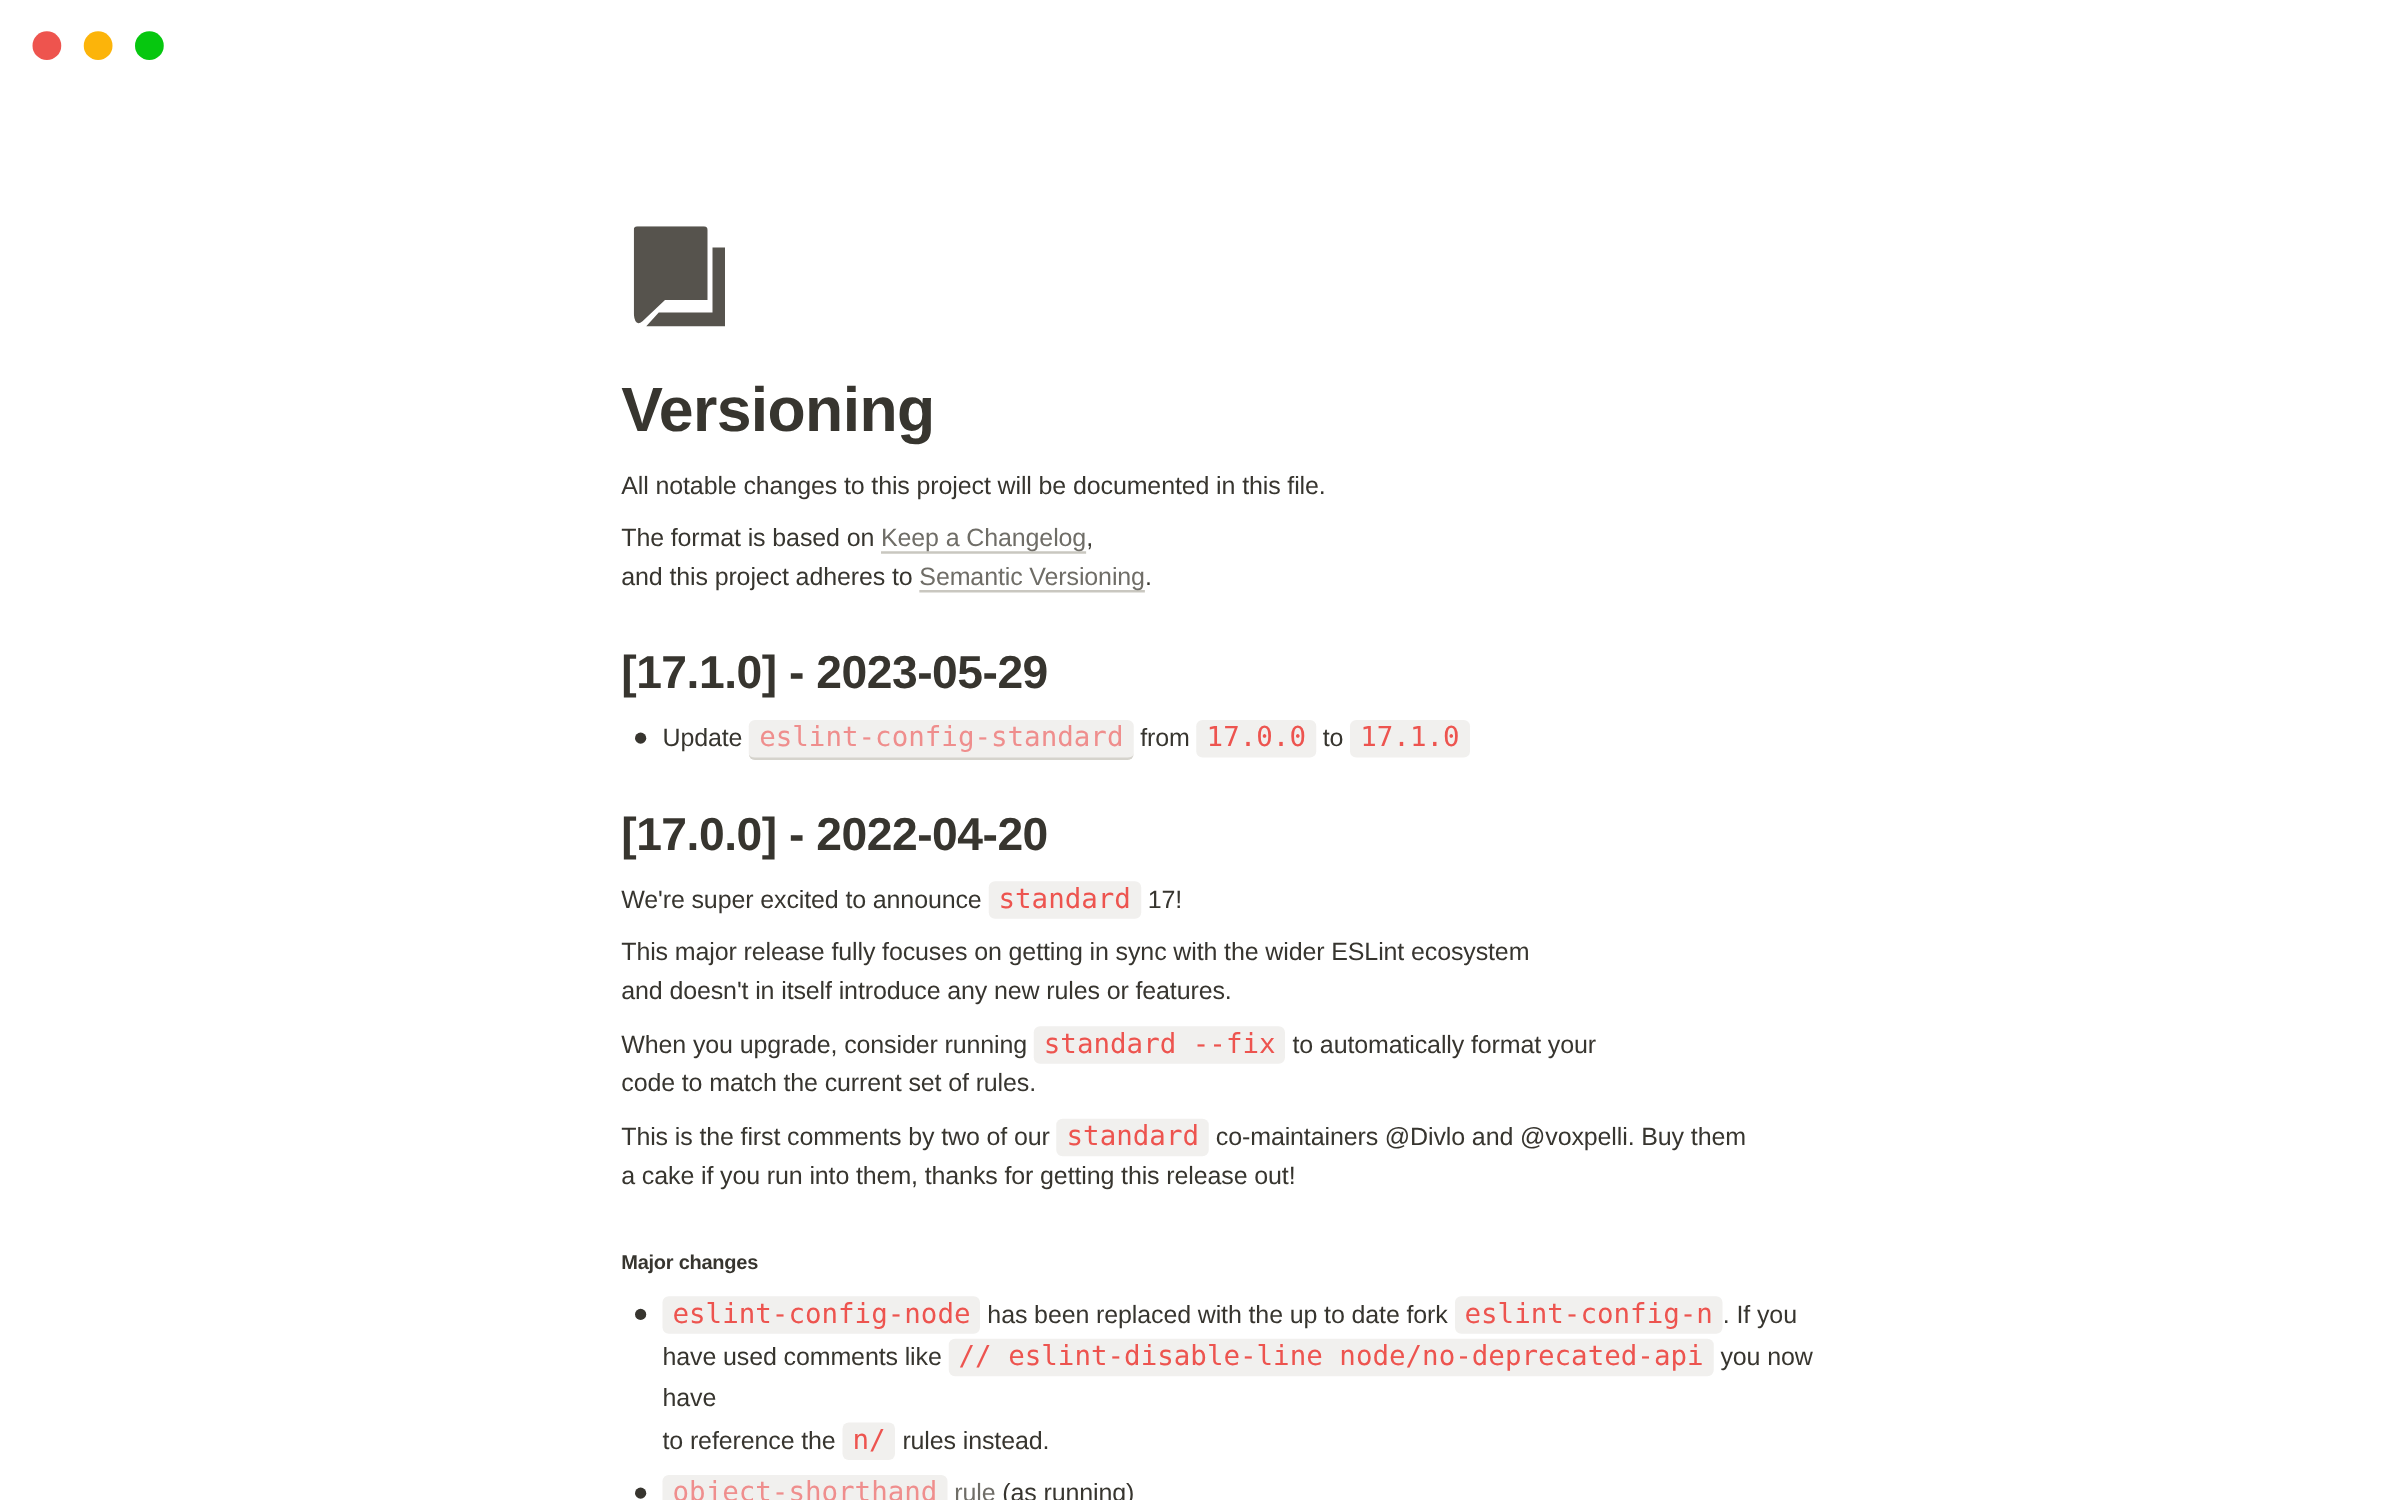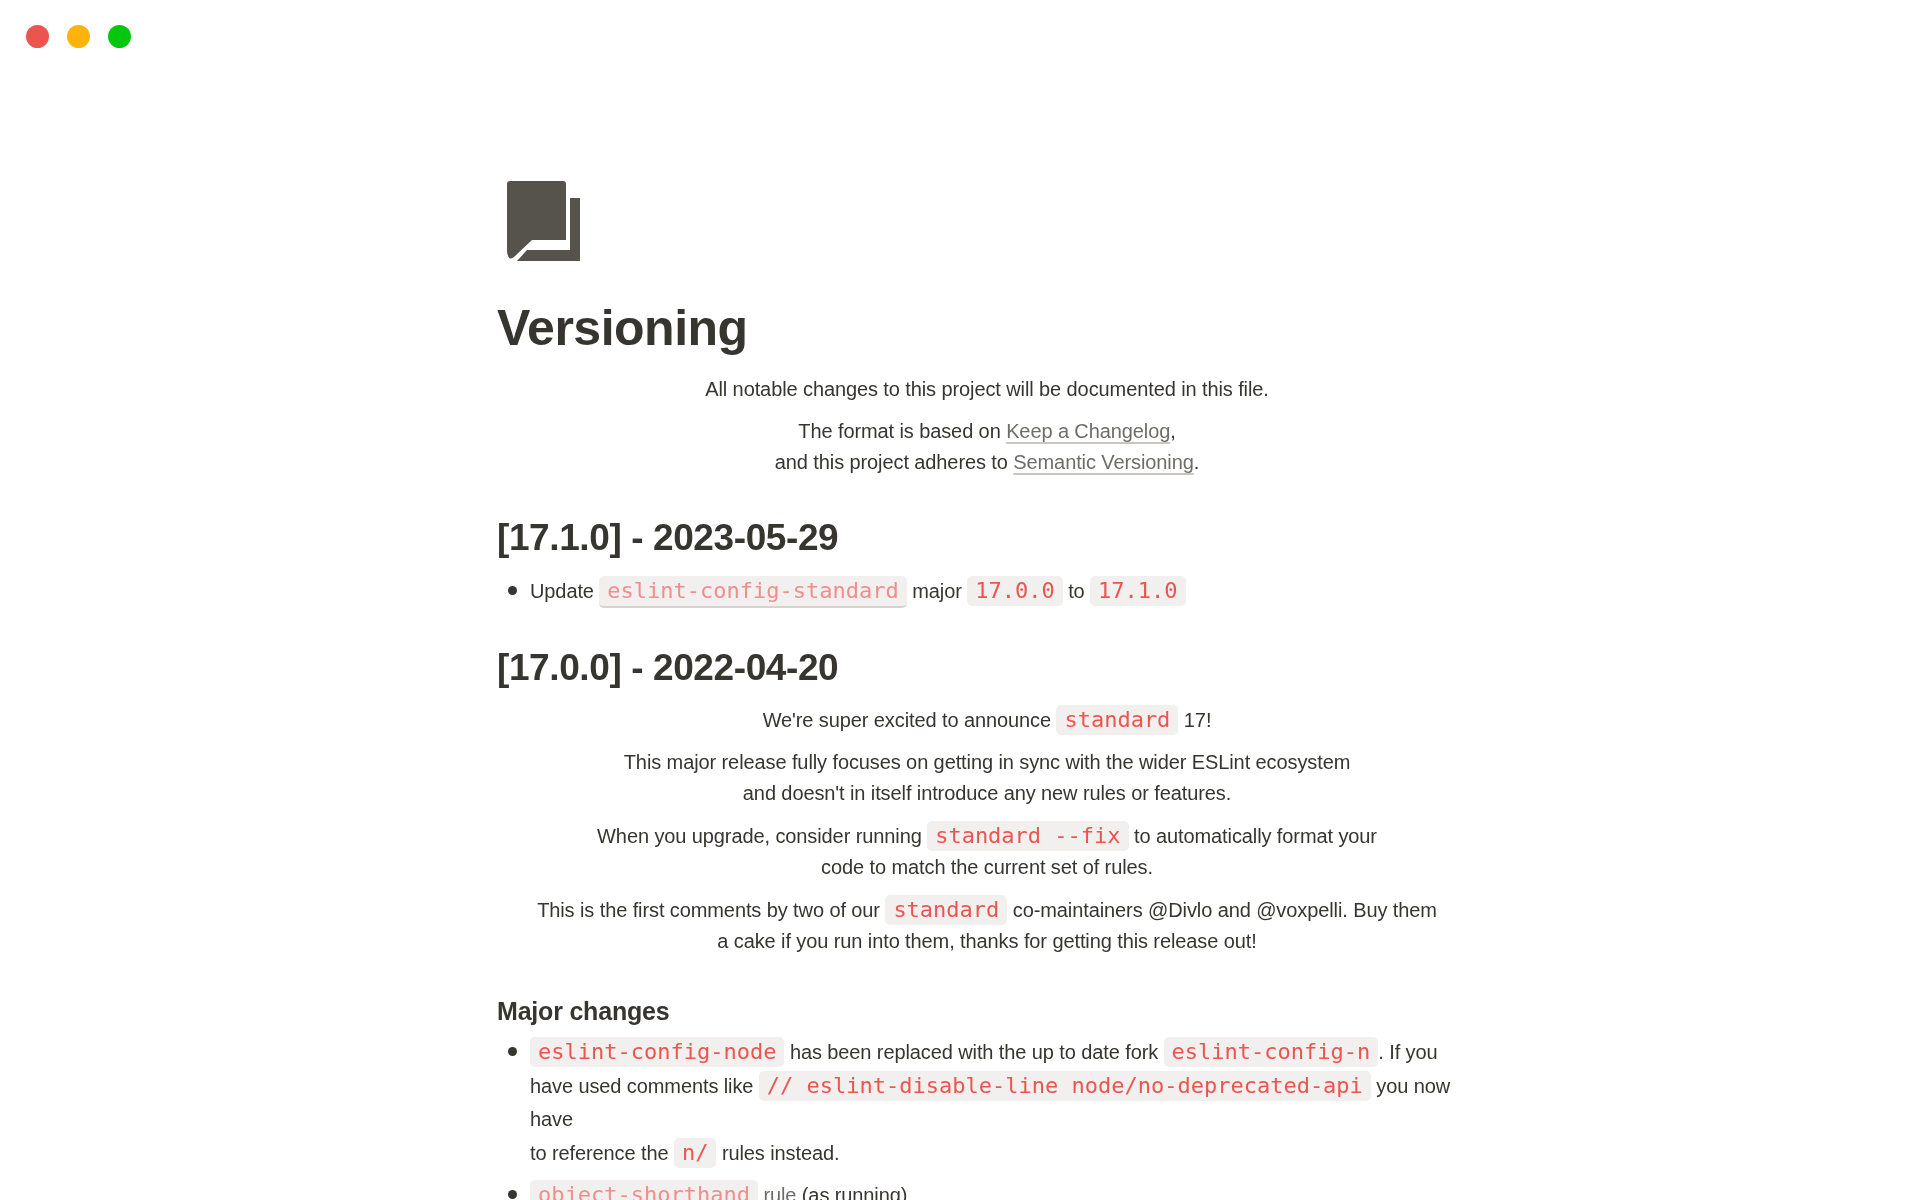--- a/index.html
+++ b/index.html
@@ -28,24 +28,24 @@
   main{width:980px;}
   h1.title{
     font-size:50px;line-height:60px;font-weight:700;
     letter-spacing:-0.5px;margin:36px 0 16px;
   }
   h2{
     font-size:37px;line-height:44px;font-weight:700;
     letter-spacing:-0.4px;margin:38px 0 14px;
   }
   h3{
-    font-size:25px;line-height:32px;font-weight:700;
+    font-size:16px;line-height:32px;font-weight:700;
     letter-spacing:-0.2px;margin:38px 0 8px;
   }
-  p{font-size:20px;line-height:31px;margin:11px 0;letter-spacing:-0.1px;text-align:center;}
+  p{font-size:20px;line-height:31px;margin:11px 0;letter-spacing:-0.1px;}
   ul{list-style:none;margin:8px 0 11px;padding:0;}
   li{
     position:relative;padding-left:33px;margin:0 0 8px;
     font-size:20px;line-height:33px;letter-spacing:-0.1px;
   }
   .marker{
     position:absolute;left:11px;top:12px;width:9px;height:9px;
     border-radius:50%;background:var(--text);
   }
   a.link{
@@ -88,21 +88,21 @@
         <path d="M3 0 H56 Q59 0 59 3 V59 H25 L7 76 Q1 81 0 70 V3 Q0 0 3 0 Z" fill="#56534d"></path>
         <path d="M20 69 H63 V17 H73 V80 H10 Z" fill="#56534d"></path>
       </svg>
     </div>
     <main>
         <h1 class="title">Versioning</h1>
         <p><span>All notable changes to this project will be documented in this file.</span></p>
         <p><span>The format is based on </span><a class="link">Keep a Changelog</a><span>,</span><br><span>and this project adheres to </span><a class="link">Semantic Versioning</a><span>.</span></p>
         <h2>[17.1.0] - 2023-05-29</h2>
         <ul>
-          <li><span class="marker"></span><span>Update </span><a class="chip chip-link">eslint-config-standard</a><span> major </span><code class="chip">17.0.0</code><span> to </span><code class="chip">17.1.0</code></li>
+          <li><span class="marker"></span><span>Update </span><a class="chip chip-link">eslint-config-standard</a><span> from </span><code class="chip">17.0.0</code><span> to </span><code class="chip">17.1.0</code></li>
         </ul>
         <h2>[17.0.0] - 2022-04-20</h2>
         <p><span>We're super excited to announce </span><code class="chip">standard</code><span> 17!</span></p>
         <p><span>This major release fully focuses on getting in sync with the wider ESLint ecosystem</span><br><span>and doesn't in itself introduce any new rules or features.</span></p>
         <p><span>When you upgrade, consider running </span><code class="chip">standard --fix</code><span> to automatically format your</span><br><span>code to match the current set of rules.</span></p>
         <p><span>This is the first comments by two of our </span><code class="chip">standard</code><span> co-maintainers @Divlo and @voxpelli. Buy them</span><br><span>a cake if you run into them, thanks for getting this release out!</span></p>
         <h3>Major changes</h3>
         <ul>
           <li><span class="marker"></span><code class="chip">eslint-config-node</code><span> has been replaced with the up to date fork </span><code class="chip">eslint-config-n</code><span>. If you</span><br><span>have used comments like </span><code class="chip">// eslint-disable-line node/no-deprecated-api</code><span> you now have</span><br><span>to reference the </span><code class="chip">n/</code><span> rules instead.</span></li>
           <li><span class="marker"></span><a class="chip chip-link">object-shorthand</a><span> </span><a class="link">rule</a><span> (as running)</span></li>

